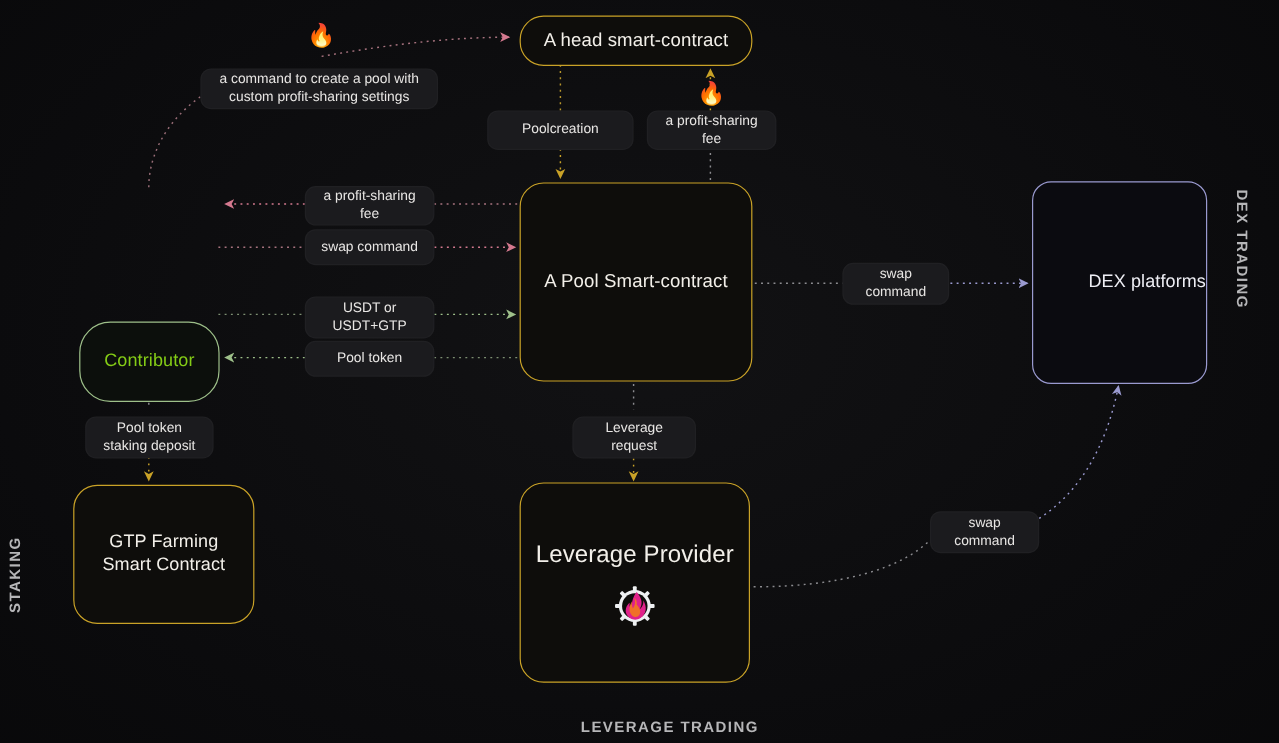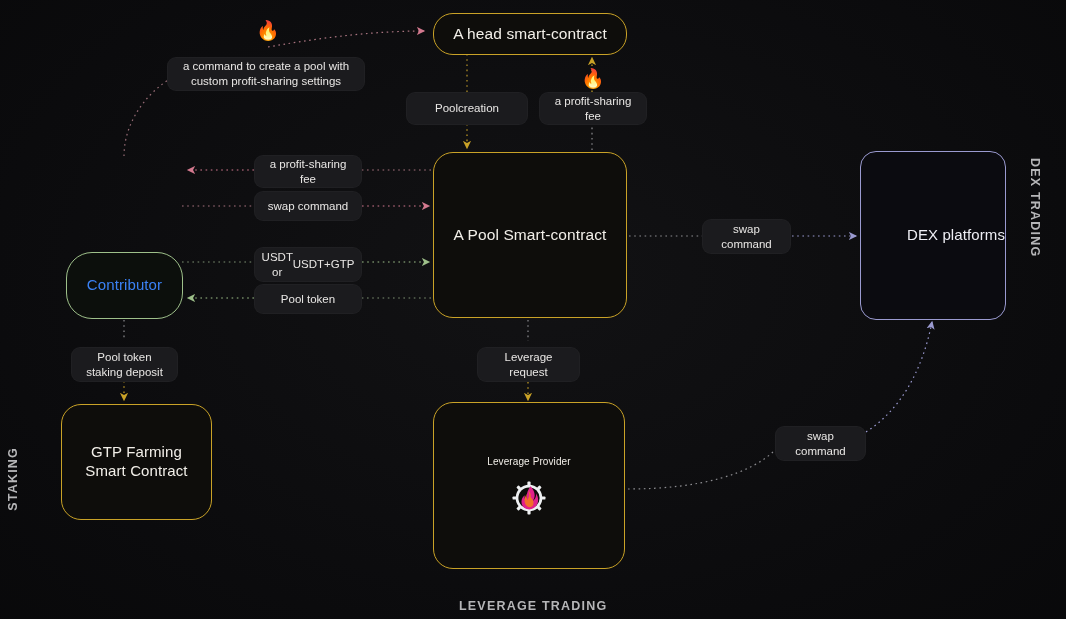--- a/index.html
+++ b/index.html
@@ -25,21 +25,21 @@
     justify-content: center;
     text-align: center;
     border-radius: 20px;
     background: #0d0d0f;
     color: #eceaea;
     letter-spacing: .1px;
     line-height: 1.25;
   }
   .node.gold   { border: 1.6px solid #c9a227; background: #0e0d0b; color: #f2efe9; }
   .node.pink   { border: 1.6px solid #d4798f; background: #110d0f; color: #e6a5b4; border-radius: 30px; }
-  .node.green  { border: 1.6px solid #9ec08a; background: #0c0f0c; color: #3b82f6; border-radius: 26px; }
+  .node.green  { border: 1.6px solid #9ec08a; background: #0c0f0c; color: #84cc16; border-radius: 26px; margin-top: 16px; }
   .node.purple { border: 1.6px solid #9a9ad0; background: #0b0b10; color: #eeeef4; border-radius: 16px; align-items: flex-end; }
 
   
   .chip {
     position: absolute;
     display: flex;
     align-items: center;
     justify-content: center;
     text-align: center;
     background: #1b1b1e;
@@ -148,21 +148,21 @@
 
   <div class="node purple" style="left:860px; top:151px; width:146px; height:169px; font-size:15px;">
     <span>DEX platforms</span>
   </div>
 
   <div class="node gold" style="left:49px; top:404px; width:151px; height:116px; font-size:15px;margin-left:12px;">
     <span>GTP Farming</span>
     <span>Smart Contract</span>
   </div>
 
-  <div class="node gold" style="left:433px; top:402px; width:192px; height:167px; font-size:10px;">
+  <div class="node gold" style="left:433px; top:402px; width:192px; height:167px; font-size:20px;">
     <span>Leverage Provider</span>
     <svg class="gear-logo" style="position:relative; margin-top:13px;" viewBox="0 0 64 64">
       <g fill="#eef0f2">
         <circle cx="32" cy="32" r="25"></circle>
         <g>
           <rect x="29" y="1" width="6" height="10" rx="1.6"></rect>
           <rect x="29" y="53" width="6" height="10" rx="1.6"></rect>
           <rect x="1" y="29" width="10" height="6" rx="1.6"></rect>
           <rect x="53" y="29" width="10" height="6" rx="1.6"></rect>
           <rect x="29" y="1" width="6" height="10" rx="1.6" transform="rotate(45 32 32)"></rect>
@@ -194,21 +194,21 @@
 
   <div class="chip" style="left:255px; top:156px; width:106px; height:31px; flex-direction:column;">
     <span>a profit-sharing</span>
     <span>fee</span>
   </div>
 
   <div class="chip" style="left:255px; top:192px; width:106px; height:28px;">
     <span>swap command</span>
   </div>
 
-  <div class="chip" style="left:255px; top:248px; width:106px; height:33px; flex-direction:row;">
+  <div class="chip" style="left:255px; top:248px; width:106px; height:33px; flex-direction:column;">
     <span>USDT or</span>
     <span>USDT+GTP</span>
   </div>
 
   <div class="chip" style="left:255px; top:285px; width:106px; height:28px;">
     <span>Pool token</span>
   </div>
 
   <div class="chip" style="left:72px; top:348px; width:105px; height:33px; flex-direction:column;">
     <span>Pool token</span>
@@ -228,15 +228,15 @@
   <div class="chip" style="left:776px; top:427px; width:89px; height:33px; flex-direction:column;">
     <span>swap</span>
     <span>command</span>
   </div>
 
   <span class="emoji" style="left:256px; top:21px;">🔥</span>
   <span class="emoji" style="left:581px; top:69px;">🔥</span>
 
   <div class="vlabel left" style="left:6px; top:447px;">STAKING</div>
   <div class="vlabel right" style="left:1028px; top:158px;">DEX TRADING</div>
-  <div class="hlabel" style="left:459px; top:599px;">LEVERAGE TRADING</div>
+  <div class="hlabel" style="left:484px; top:599px;">LEVERAGE TRADING</div>
 
 </div>
 
 </body></html>

